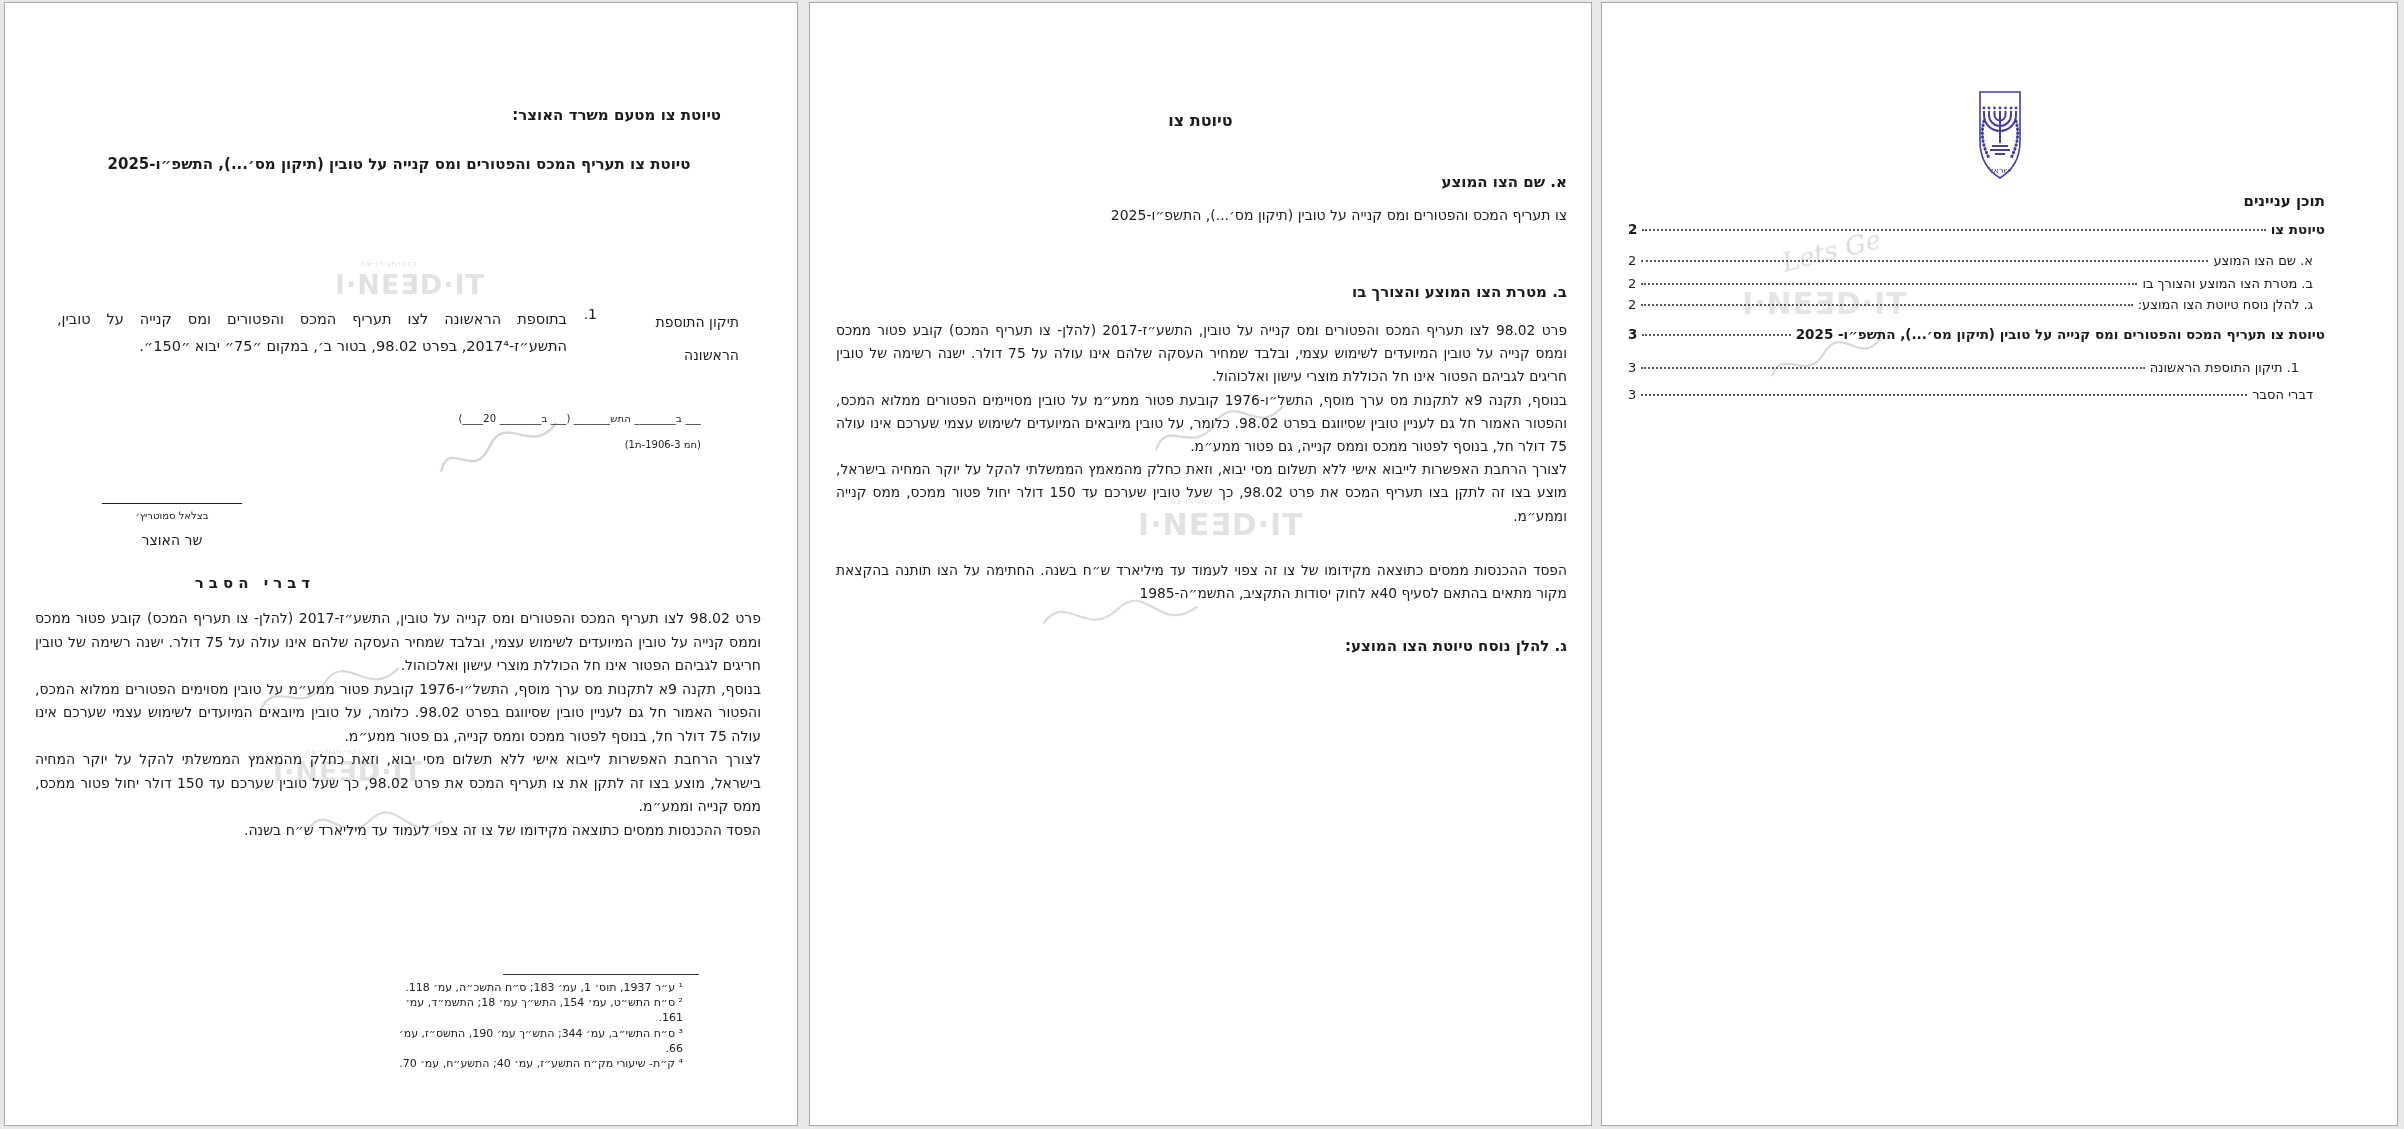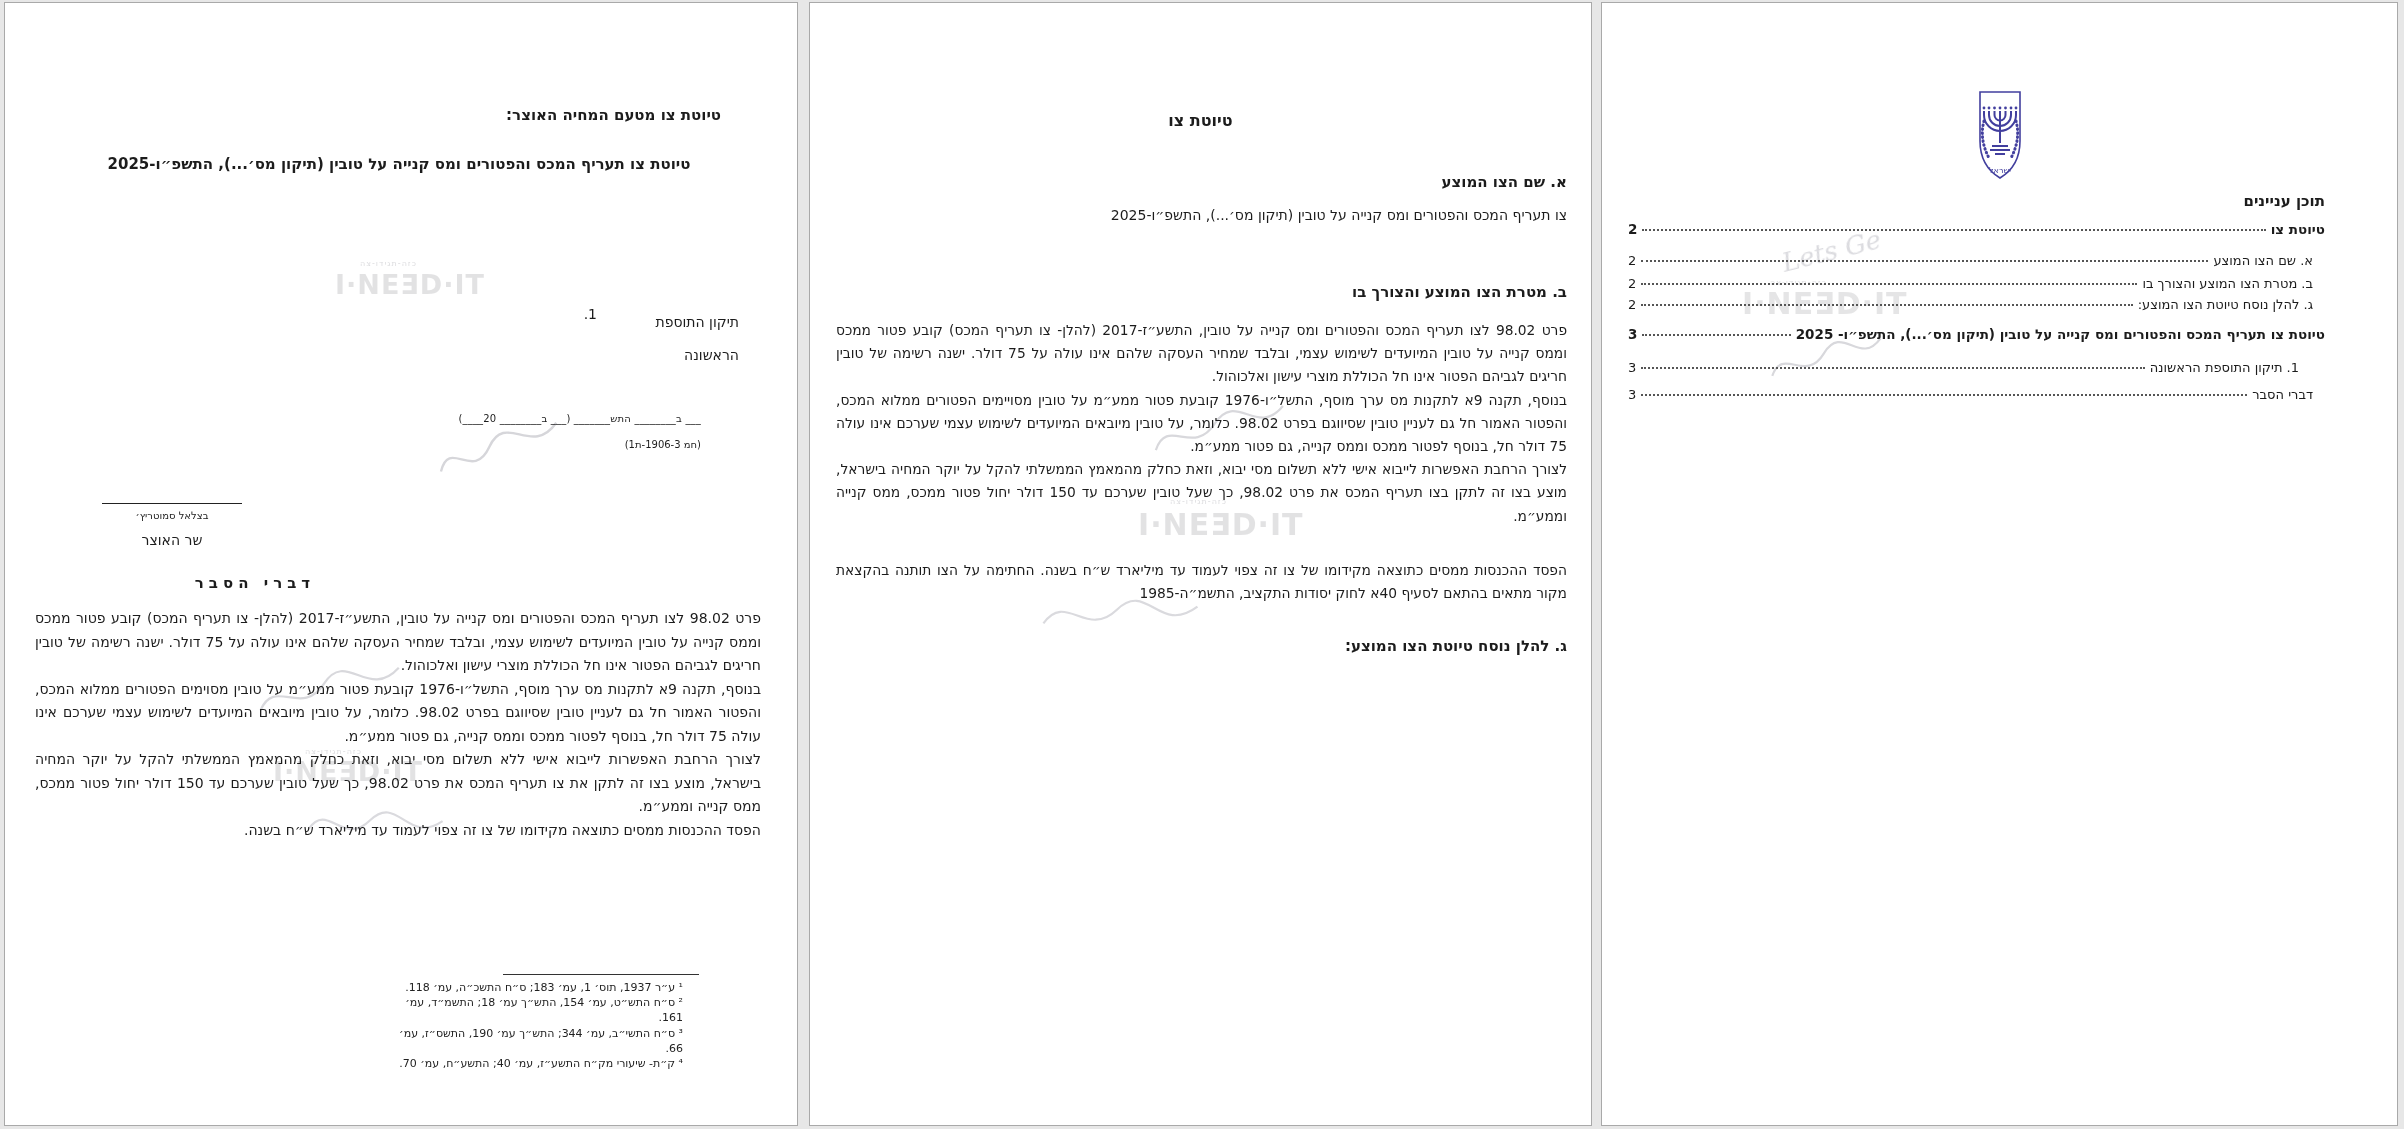--- a/index.html
+++ b/index.html
@@ -94,25 +94,26 @@
       </svg>
   </div>
   <div class="wm wm-cap" style="top:744px;left:300px;">כזה-תגידו-צה</div>
   <div class="wm wm-brand" style="top:753px;left:268px;">I·NEƎD·IT</div>
   <div class="wm" style="top:800px;left:300px;transform:rotate(7deg);">
     <svg width="140" height="50" viewBox="0 0 140 50">
         <path d="M4 34 C20 4 40 48 64 18 S104 38 136 10" fill="none" stroke="#dadade" stroke-width="2.2"></path>
       </svg>
   </div>
 
-  <div class="abs p1-header">טיוטת צו מטעם המחיה האוצר:</div>
+  <div class="abs p1-header">טיוטת צו מטעם משרד האוצר:</div>
   <div class="abs p1-title">טיוטת צו תעריף המכס והפטורים ומס קנייה על טובין (תיקון מס׳...), התשפ״ו-2025</div>
 
   <div class="abs p1-marginal">תיקון התוספת הראשונה</div>
   <div class="abs p1-num">1.</div>
+  <div class="abs p1-clause just">בתוספת הראשונה לצו תעריף המכס והפטורים ומס קנייה על טובין, התשע״ז-2017⁴, בפרט 98.02, בטור ב׳, במקום ״75״ יבוא ״150״.</div>
 
   <div class="abs p1-dateline">___ ב________ התש_______ (___ ב________ 20____)</div>
   <div class="abs p1-cham">(חמ 1906-3-ת1)</div>
 
   <div class="abs p1-sigline"></div>
   <div class="abs p1-signame">בצלאל סמוטריץ׳</div>
   <div class="abs p1-sigrole">שר האוצר</div>
 
   <div class="abs p1-explainhead">דברי הסבר</div>
   <div class="abs p1-explain just">

